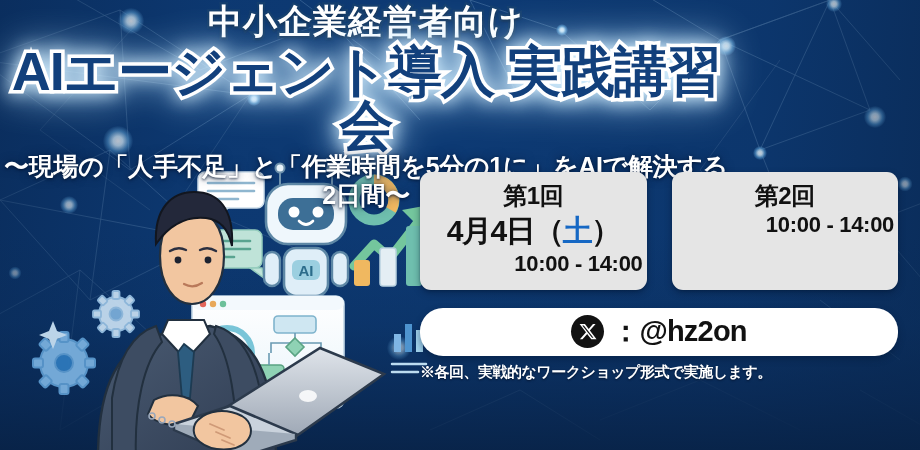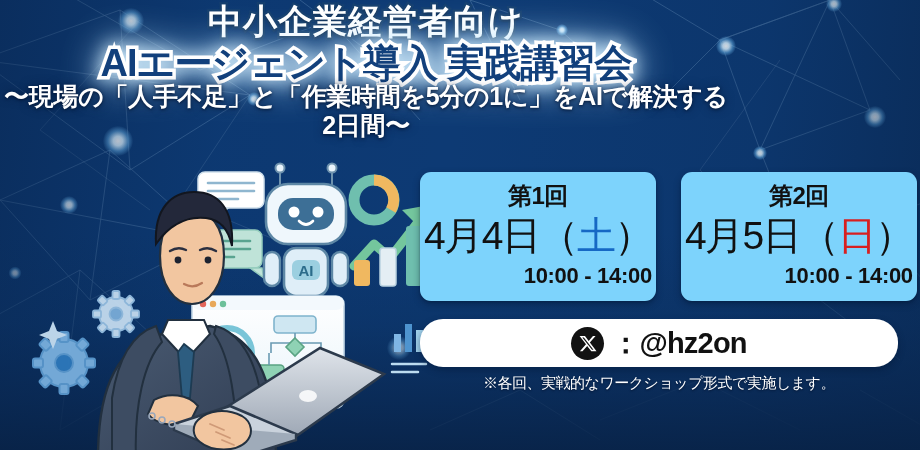--- a/index.html
+++ b/index.html
@@ -44,21 +44,21 @@
   .head { position:absolute; left:0; top:0; width:732px; z-index:6; text-align:center; }
   .eyebrow {
     font-size:34px; font-weight:bold; color:#ffffff;
     letter-spacing:1px; line-height:1;
     margin-top:4px;
     -webkit-text-stroke:4.5px #16406f;
     paint-order:stroke fill;
     text-shadow:0 2px 3px rgba(5,25,55,.5);
   }
   .title {
-    font-size:38px; font-weight:bold; line-height:1;
+    font-size:54px; font-weight:bold; line-height:1;
     color:#12407c; letter-spacing:-1px;
     margin-top:6px;
     -webkit-text-stroke:7px #ffffff;
     paint-order:stroke fill;
     filter:drop-shadow(0 0 9px rgba(215,240,255,.95)) drop-shadow(0 0 18px rgba(180,225,255,.75));
   }
   .subline-wrap {
     margin-top:0;
     position:relative;
   }
@@ -71,29 +71,29 @@
 
   
   .art { position:absolute; left:2px; top:148px; width:430px; height:310px; z-index:4; }
   .art svg { width:100%; height:100%; display:block; }
 
   
   .panel { position:absolute; left:420px; top:172px; width:478px; z-index:7; }
   .cards { display:flex; gap:25px; }
   .card {
     flex:1;
-    background:#7dd3fc;
+    background:#e5e5e5;
     border-radius:11px;
     padding:9px 4px 11px;
     text-align:center;
     box-shadow:0 3px 7px rgba(3,22,50,.45), 0 1px 2px rgba(3,22,50,.3);
   }
   .card-kai { font-size:24px; font-weight:bold; color:#111111; line-height:1.25; letter-spacing:-.5px; }
   .card-date {
-    font-size:39px; font-weight:normal; color:#111111;
+    font-size:30px; font-weight:bold; color:#111111;
     line-height:1.3; letter-spacing:-1.5px; white-space:nowrap;
   }
   .card-date .dow-sat { color:#1668c4; }
   .card-date .dow-sun { color:#d81f1f; }
   .card-time { font-size:22px; font-weight:bold; color:#111111; line-height:1.3; letter-spacing:-.3px;text-align:right; }
 
   .sns-pill {
     margin-top:18px;
     background:#ffffff;
     border-radius:23px;
@@ -108,22 +108,21 @@
     display:flex; align-items:center; justify-content:center;
     flex:0 0 auto;
   }
   .x-badge svg { width:19px; height:19px; display:block; }
   .sns-handle {
     font-size:29px; font-weight:bold; color:#111111;
     letter-spacing:-.8px; line-height:1;
   }
   .note {
     margin-top:7px;
-    text-align:center;
-    font-size:15px; font-weight:normal; color:#ffffff;
+    font-size:15px; font-weight:bold; color:#ffffff;
     letter-spacing:-.5px;
     text-shadow:0 1px 2px rgba(3,18,44,.9);
   }
 </style>
 </head>
 <body>
 
 <div class="banner">
 
   <div class="bg-base"></div>
@@ -416,23 +415,20 @@
       <div class="card">
         <div class="card-kai">第1回</div>
         <div class="card-date">
           <span>4月4日（</span><span class="dow-sat">土</span><span>）</span>
         </div>
         <div class="card-time">10:00 - 14:00</div>
       </div>
 
       <div class="card">
         <div class="card-kai">第2回</div>
-        <div class="card-date">
-          <span>4月5日（</span><span class="dow-sun">日</span><span>）</span>
-        </div>
         <div class="card-time">10:00 - 14:00</div>
       </div>
 
     </div>
 
     <div class="sns-pill">
       <span class="x-badge">
         <svg viewBox="0 0 24 24" aria-hidden="true">
           <path fill="#ffffff" d="M18.9 2.5h3.3l-7.2 8.2 8.4 11.1h-6.6l-5.2-6.8-5.9 6.8H2.4l7.7-8.8L2 2.5h6.8l4.7 6.2 5.4-6.2Zm-1.2 17.4h1.8L7.4 4.3H5.4l12.3 15.6Z"></path>
         </svg>

